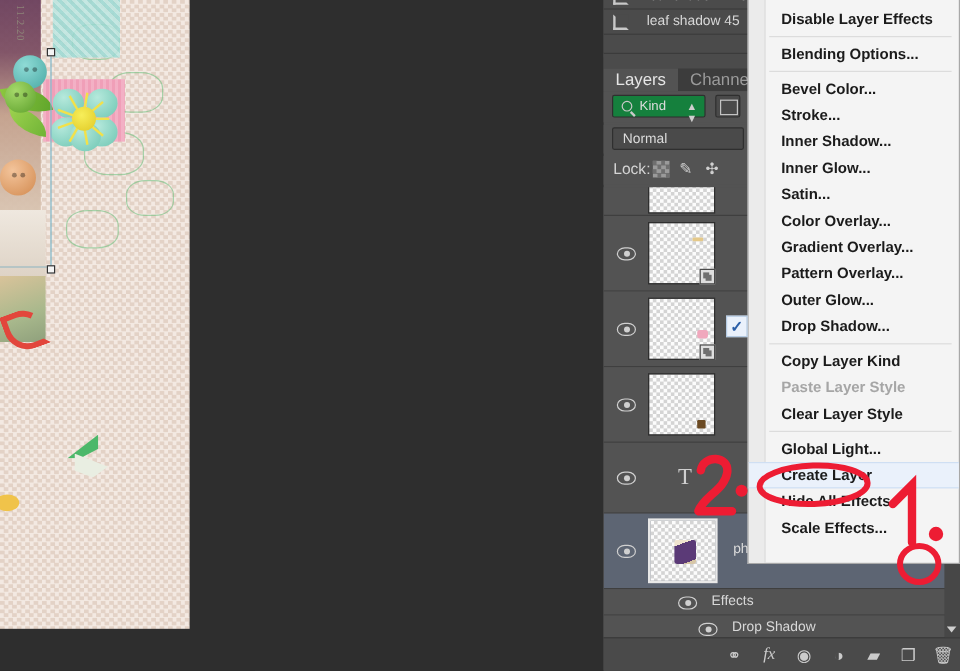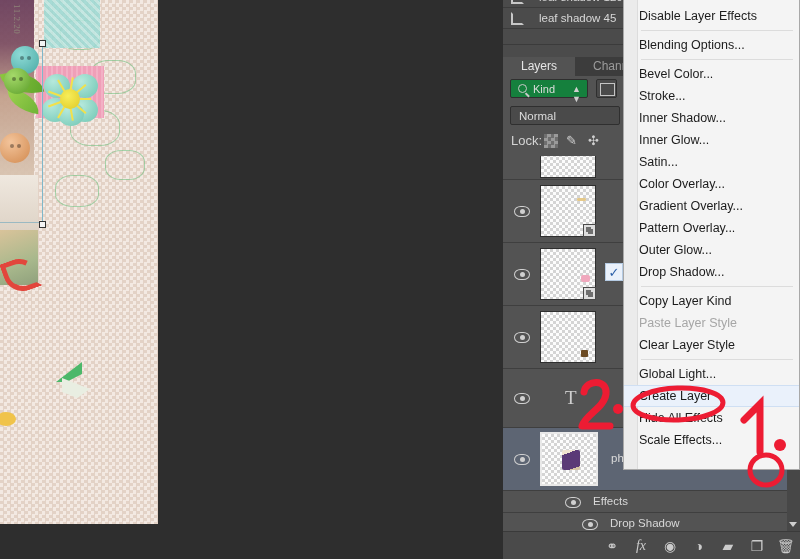--- a/index.html
+++ b/index.html
@@ -100,22 +100,23 @@
     border: 1px solid #a8a8a8; border-top: none;
     font-family: "Liberation Sans", sans-serif;
     z-index: 40;
   }
   #menu-gutter {
     position:absolute; left:0; top:0; width:14px; height:100%;
     background:#ebebeb; border-right:1px solid #dcdcdc;
   }
   .menu-item {
     position: relative; height: 22px; line-height: 22px;
-    padding-left: 15px; font-size: 12.5px; color: #1b1b1b;
+    padding-left: 27px; font-size: 12.5px; color: #1b1b1b;
     white-space: nowrap;
+    font-weight: bold;
   }
   .menu-item.disabled { color: #a6a6a6; }
   .menu-item.highlighted {
     background: #eaf1fb;
     border-top: 1px solid #cfdff3; border-bottom: 1px solid #cfdff3;
     height: 22px; line-height: 20px;
   }
   .menu-sep { height: 1px; background: #dcdcdc; margin: 3px 6px 3px 17px; }
   .menu-check {
     position: absolute; left: -19px; top: 2px; width: 18px; height: 18px;
@@ -135,21 +136,21 @@
   .strip-row { position:relative; height:21px; line-height:21px; border-bottom:1px solid #3c3c3c; padding-left:8px; }
   .strip-icon {
     position:absolute; left:8px; top:4px; width:13px; height:13px;
     border:2px solid #c8c8c8; border-top-color:transparent; border-right-color:transparent;
     background:#4b4b4b;
   }
   .strip-label { margin-left: 28px; color:#d8d8d8; font-size:11.5px; }
   #strip-gap { position:absolute; left:0; top:44px; width:297px; height:13px; background:#4b4b4b; border-top:1px solid #3b3b3b;}
 
   #panel-tabs { position: absolute; left:0; top:57px; width:297px; height:19px; background:#3c3c3c; }
-  .panel-tab { float:left; height:19px; line-height:19px; padding:0 18px; font-size:12px; color:#9b9b9b; }
+  .panel-tab { float:left; height:19px; line-height:19px; padding:0 10px; font-size:14px; color:#9b9b9b; }
   .panel-tab.active { background:#535353; color:#e6e6e6; }
 
   #filter-row { position:absolute; left:0; top:76px; width:297px; height:26px; background:#535353; }
   #kind-select {
     position:absolute; left:7px; top:3px; width:78px; height:19px;
     background:#15803d; border:1px solid #2f2f2f; border-radius:2px;
     color:#dcdcdc; font-size:11px; line-height:18px; padding-left:22px;
   }
   #kind-search-icon { position:absolute; left:7px; top:4px; width:9px; height:9px; border:1.5px solid #c9c9c9; border-radius:50%; }
   #kind-search-icon::after { content:""; position:absolute; right:-4px; bottom:-3px; width:5px; height:1.5px; background:#c9c9c9; transform:rotate(45deg); }

